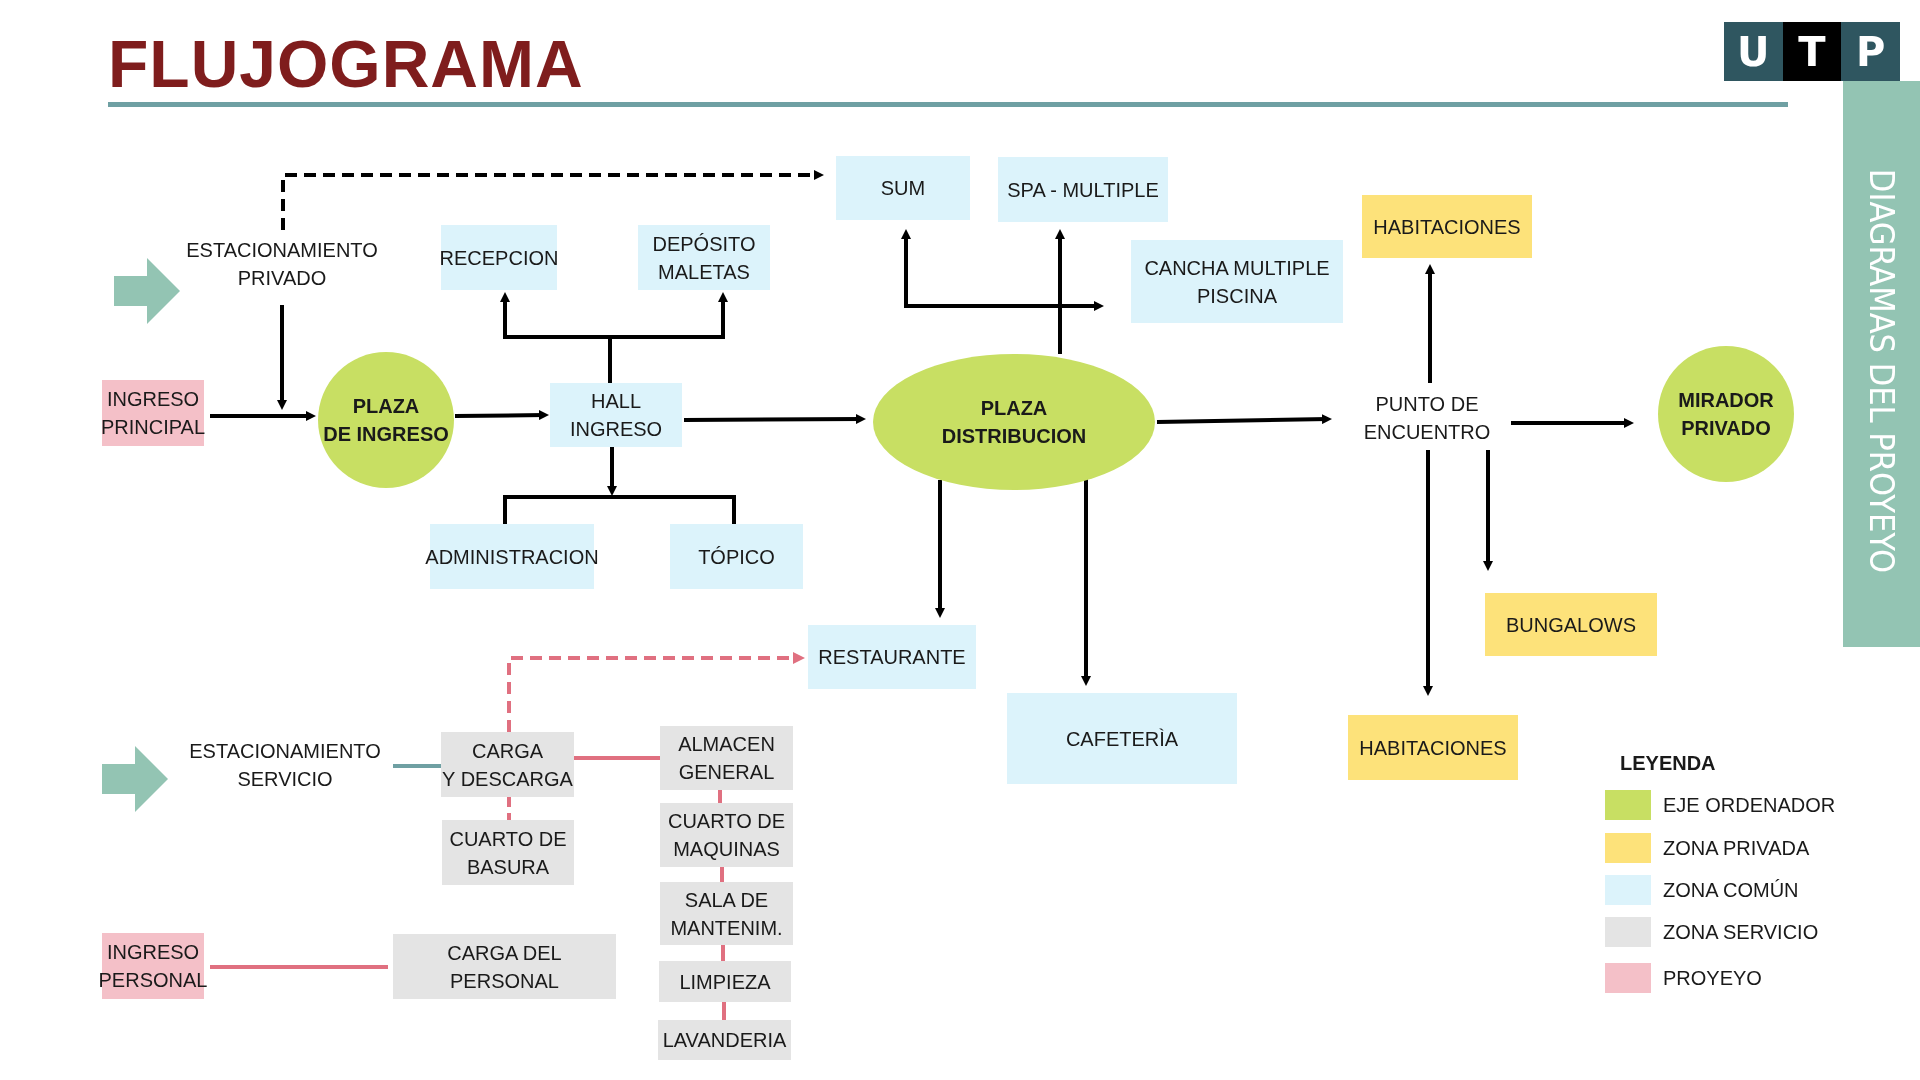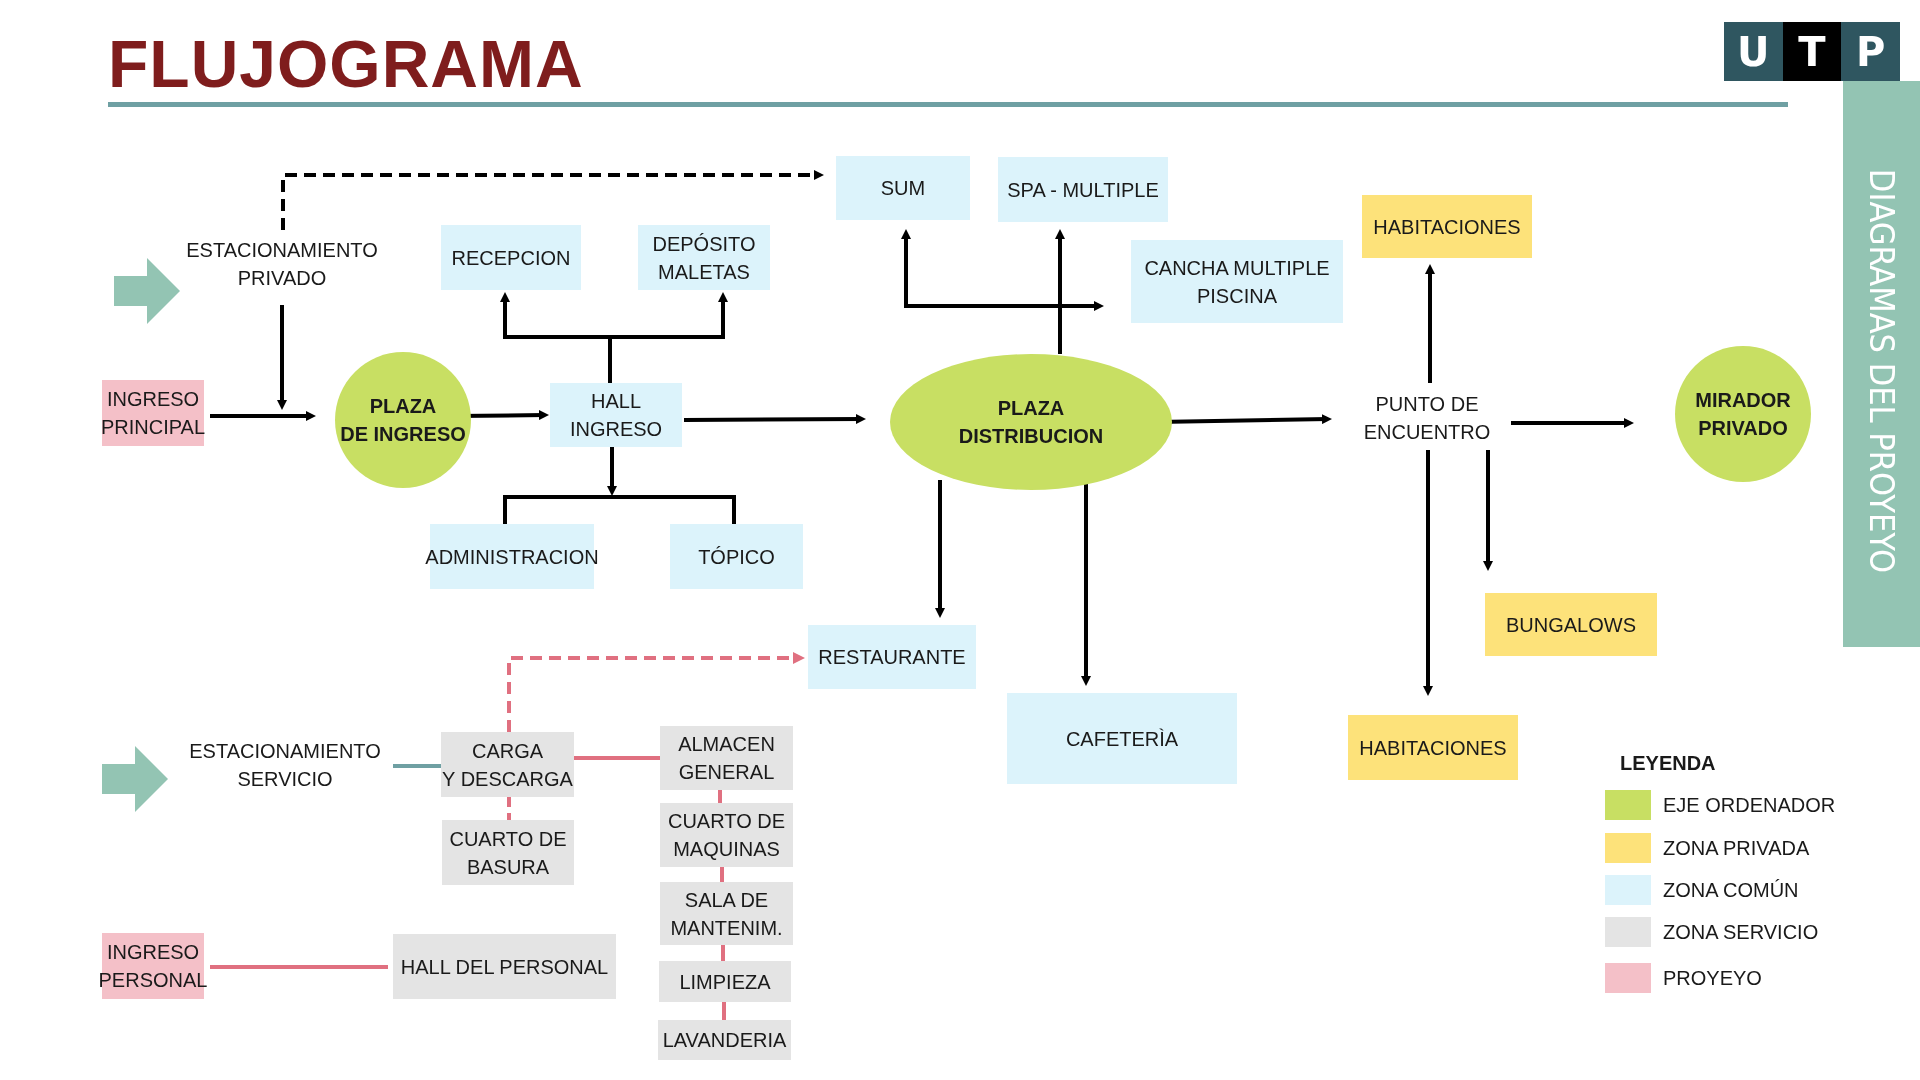--- a/index.html
+++ b/index.html
@@ -19,21 +19,21 @@
                    font-family:"DejaVu Sans", sans-serif; transform-origin:center; font-stretch:condensed; }
   svg.lines { position:absolute; left:0; top:0; }
   .box { position:absolute; display:flex; align-items:center; justify-content:center; text-align:center;
          font-size:20px; line-height:28px; color:#1a1a1a; box-sizing:border-box; white-space:pre-line; }
   .comun { background:#dcf3fb; }
   .privada { background:#fde27a; }
   .servicio { background:#e4e4e4; }
   .ingreso { background:#f4c0c8; }
   .plain { background:transparent; }
   .eje { background:#c8df63; font-weight:bold; }
-  .circle { border-radius:50%;margin-left:17px; }
+  .circle { border-radius:50%; }
   .bigarrow { position:absolute; }
   .legend-title { position:absolute; left:1620px; top:752px; width:130px; text-align:left; font-weight:bold;
                   font-size:20px; }
   .legend-row { position:absolute; left:1573px; height:30px; display:flex; align-items:center;margin-left:32px; }
   .legend-row .sw { width:46px; height:30px; margin-right:12px; }
   .legend-row .lbl { font-size:20px; }
 </style>
 </head>
 <body>
 
@@ -120,21 +120,21 @@
 <svg class="bigarrow" style="left:102px;top:746px" width="66" height="66">
   <path d="M0,18 L33,18 L33,0 L66,33 L33,66 L33,48 L0,48 z" fill="#93c4b3"></path>
 </svg>
 
 <div class="box plain" style="left:172px;top:234px;width:220px;height:60px">ESTACIONAMIENTO
 PRIVADO</div>
 <div class="box ingreso" style="left:102px;top:380px;width:102px;height:66px">INGRESO
 PRINCIPAL</div>
 <div class="box eje circle" style="left:318px;top:352px;width:136px;height:136px">PLAZA
 DE INGRESO</div>
-<div class="box comun" style="left:441px;top:225px;width:140px;height:65px">RECEPCION</div>
+<div class="box comun" style="left:441px;top:225px;width:116px;height:65px">RECEPCION</div>
 <div class="box comun" style="left:638px;top:225px;width:132px;height:65px">DEPÓSITO
 MALETAS</div>
 <div class="box comun" style="left:550px;top:383px;width:132px;height:64px">HALL
 INGRESO</div>
 <div class="box comun" style="left:430px;top:524px;width:164px;height:65px">ADMINISTRACION</div>
 <div class="box comun" style="left:670px;top:524px;width:133px;height:65px">TÓPICO</div>
 <div class="box comun" style="left:836px;top:156px;width:134px;height:64px">SUM</div>
 <div class="box comun" style="left:998px;top:157px;width:170px;height:65px">SPA - MULTIPLE</div>
 <div class="box comun" style="left:1131px;top:240px;width:212px;height:83px">CANCHA MULTIPLE
 PISCINA</div>
@@ -158,21 +158,21 @@
 <div class="box servicio" style="left:660px;top:726px;width:133px;height:64px">ALMACEN
 GENERAL</div>
 <div class="box servicio" style="left:660px;top:803px;width:133px;height:64px">CUARTO DE
 MAQUINAS</div>
 <div class="box servicio" style="left:660px;top:882px;width:133px;height:63px">SALA DE
 MANTENIM.</div>
 <div class="box servicio" style="left:659px;top:961px;width:132px;height:41px">LIMPIEZA</div>
 <div class="box servicio" style="left:658px;top:1020px;width:133px;height:40px">LAVANDERIA</div>
 <div class="box ingreso" style="left:102px;top:933px;width:102px;height:66px">INGRESO
 PERSONAL</div>
-<div class="box servicio" style="left:393px;top:934px;width:223px;height:65px">HALL DEL PERSONAL</div>
+<div class="box servicio" style="left:393px;top:934px;width:223px;height:65px">CARGA DEL PERSONAL</div>
 
 <div class="legend-title">LEYENDA</div>
 <div class="legend-row" style="top:790px">
   <div class="sw" style="background:#c8df63"></div>
   <div class="lbl">EJE ORDENADOR</div>
 </div>
 <div class="legend-row" style="top:833px">
   <div class="sw" style="background:#fde27a"></div>
   <div class="lbl">ZONA PRIVADA</div>
 </div>

